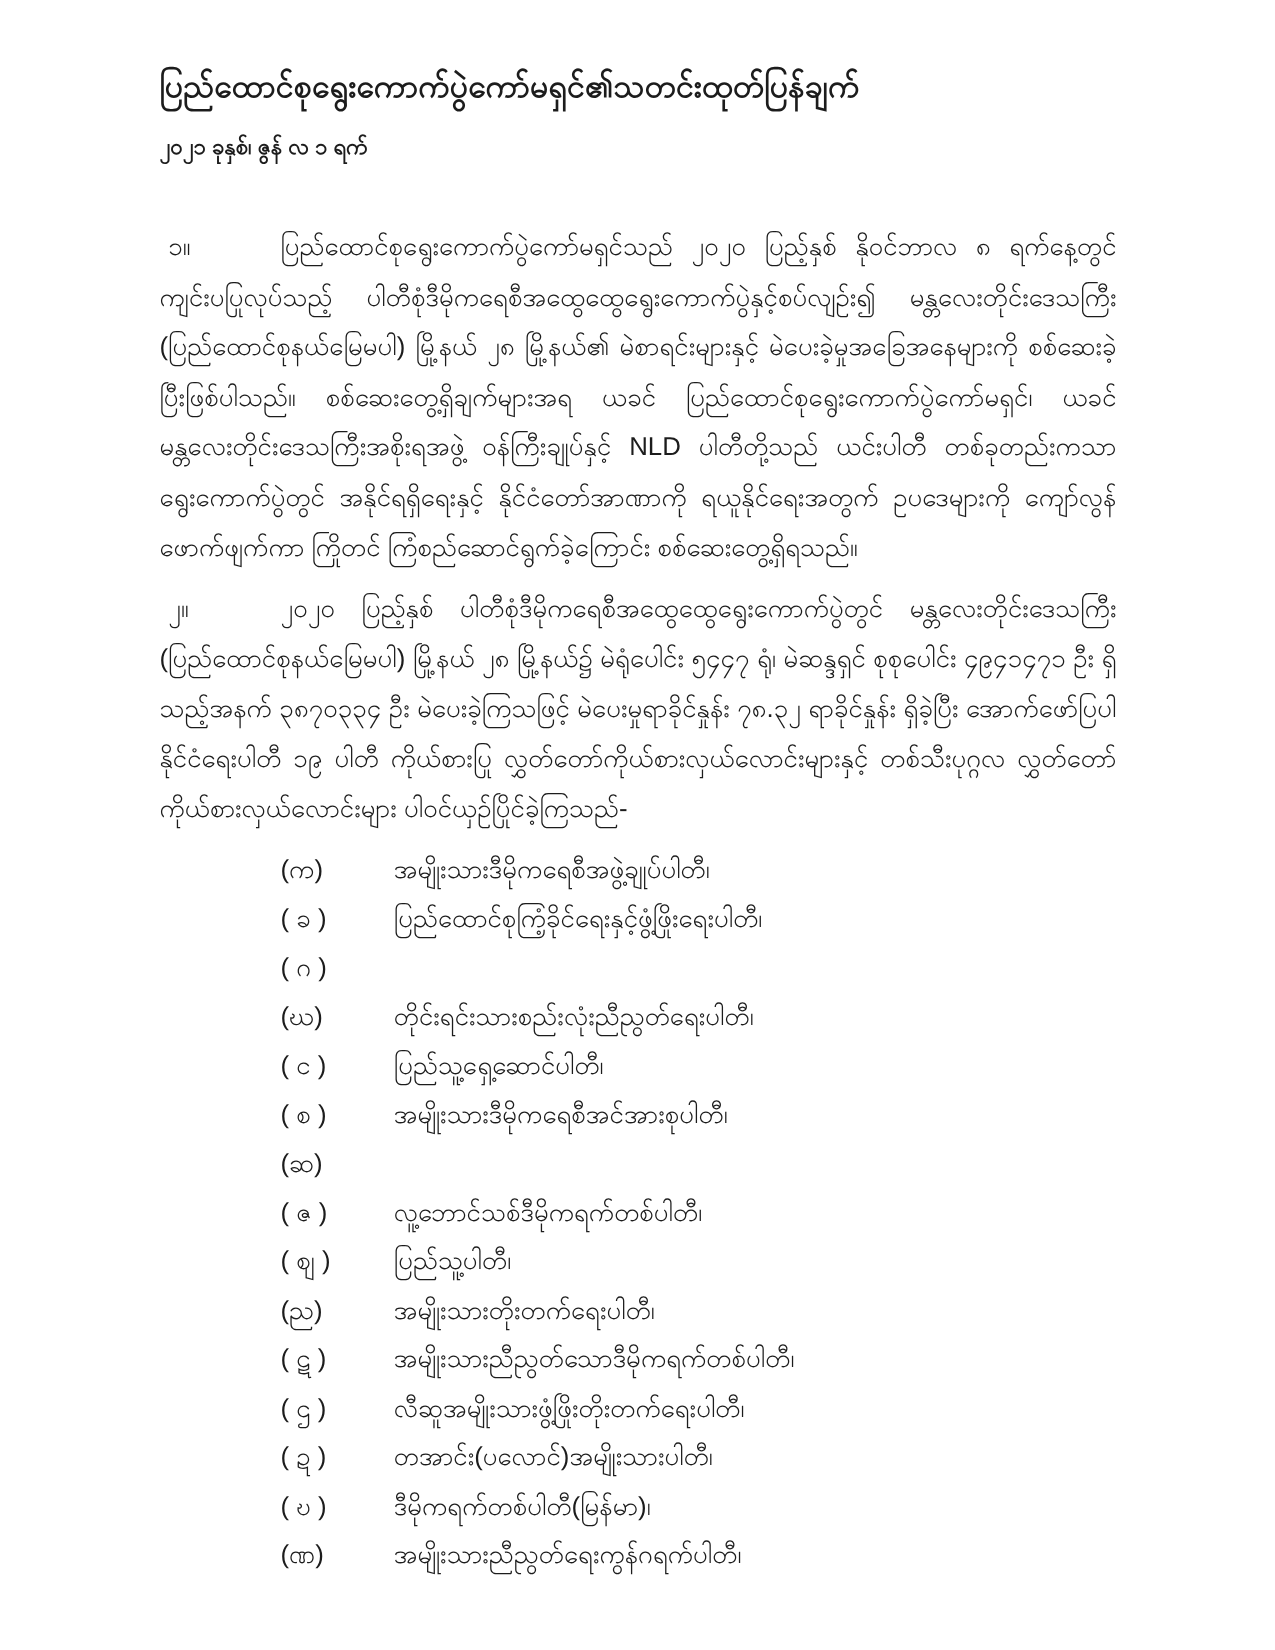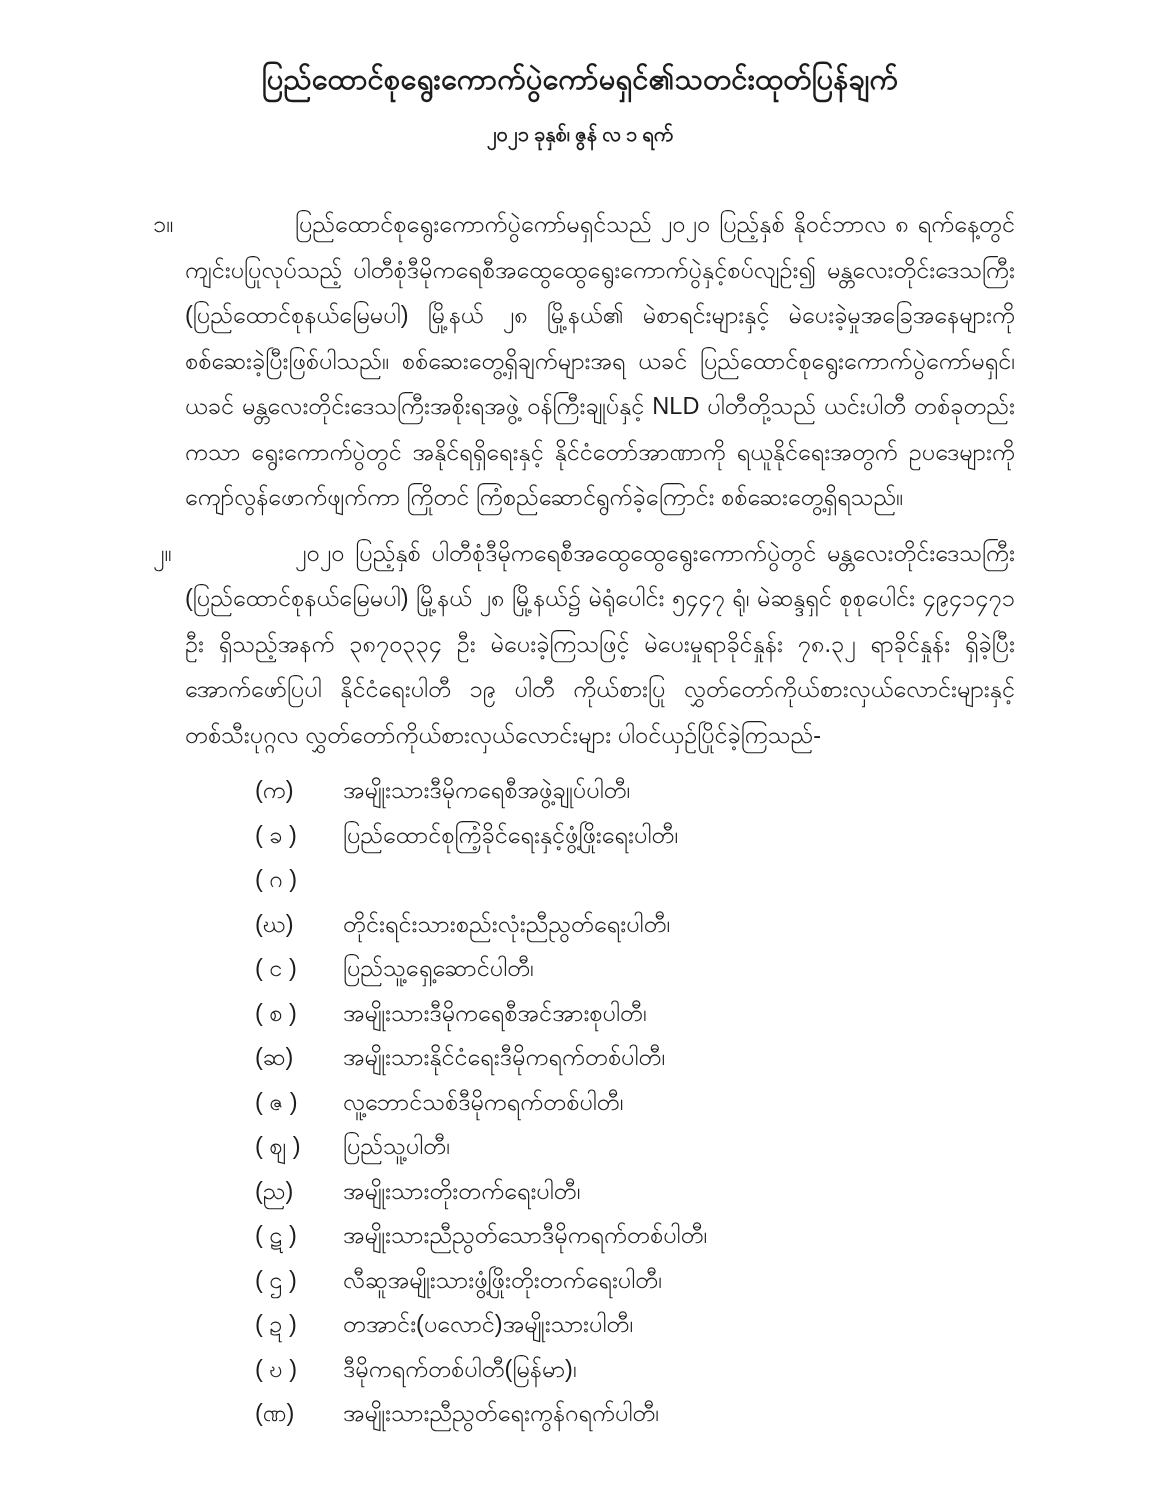--- a/index.html
+++ b/index.html
@@ -12,24 +12,23 @@
     width: 1159px;
     height: 1500px;
     background: #ffffff;
     color: #1c1c1c;
     font-family: "Liberation Sans", "DejaVu Sans", sans-serif;
     box-sizing: border-box;
     padding: 50px 144px 0 145px;
     overflow: hidden;
   }
   .title-block {
-    text-align: center;
+    text-align: left;
     font-weight: 700;
     margin-bottom: 42px;
-    font-family: Liberation Serif, serif;
   }
   .doc-title {
     font-size: 29px;
     line-height: 58px;
     letter-spacing: 0.2px;
   }
   .doc-date {
     font-size: 20px;
     line-height: 52px;
   }
@@ -41,39 +40,39 @@
     margin: 0 0 10px 0;
   }
   .para .para-number {
     position: absolute;
     left: 8px;
     top: 0;
   }
   .para .para-text {
     display: block;
     text-indent: 110px;
-    margin-left: 40px;
   }
   .party-list {
     margin: 4px 0 0 110px;
     padding: 0;
     list-style: none;
   }
   .party-row {
     display: flex;
     align-items: baseline;
     font-size: 23.5px;
     line-height: 44.5px;
     white-space: nowrap;
   }
   .party-label {
     flex: 0 0 88px;
   }
   .party-text {
     flex: 1 1 auto;
+    margin-left: 15px;
   }
 </style>
 </head>
 <body>
 
 <div class="page">
 
   <div class="title-block">
     <div class="doc-title">ပြည်ထောင်စုရွေးကောက်ပွဲကော်မရှင်၏သတင်းထုတ်ပြန်ချက်</div>
     <div class="doc-date">၂၀၂၁ ခုနှစ်၊ ဇွန် လ ၁ ရက်</div>
@@ -108,21 +107,20 @@
     <li class="party-row">
       <span class="party-label">( င )</span>
       <span class="party-text">ပြည်သူ့ရှေ့ဆောင်ပါတီ၊</span>
     </li>
     <li class="party-row">
       <span class="party-label">( စ )</span>
       <span class="party-text">အမျိုးသားဒီမိုကရေစီအင်အားစုပါတီ၊</span>
     </li>
     <li class="party-row">
       <span class="party-label">(ဆ)</span>
-      <span class="party-text">အမျိုးသားနိုင်ငံရေးဒီမိုကရက်တစ်ပါတီ၊</span>
     </li>
     <li class="party-row">
       <span class="party-label">( ဇ )</span>
       <span class="party-text">လူ့ဘောင်သစ်ဒီမိုကရက်တစ်ပါတီ၊</span>
     </li>
     <li class="party-row">
       <span class="party-label">( စျ )</span>
       <span class="party-text">ပြည်သူ့ပါတီ၊</span>
     </li>
     <li class="party-row">

